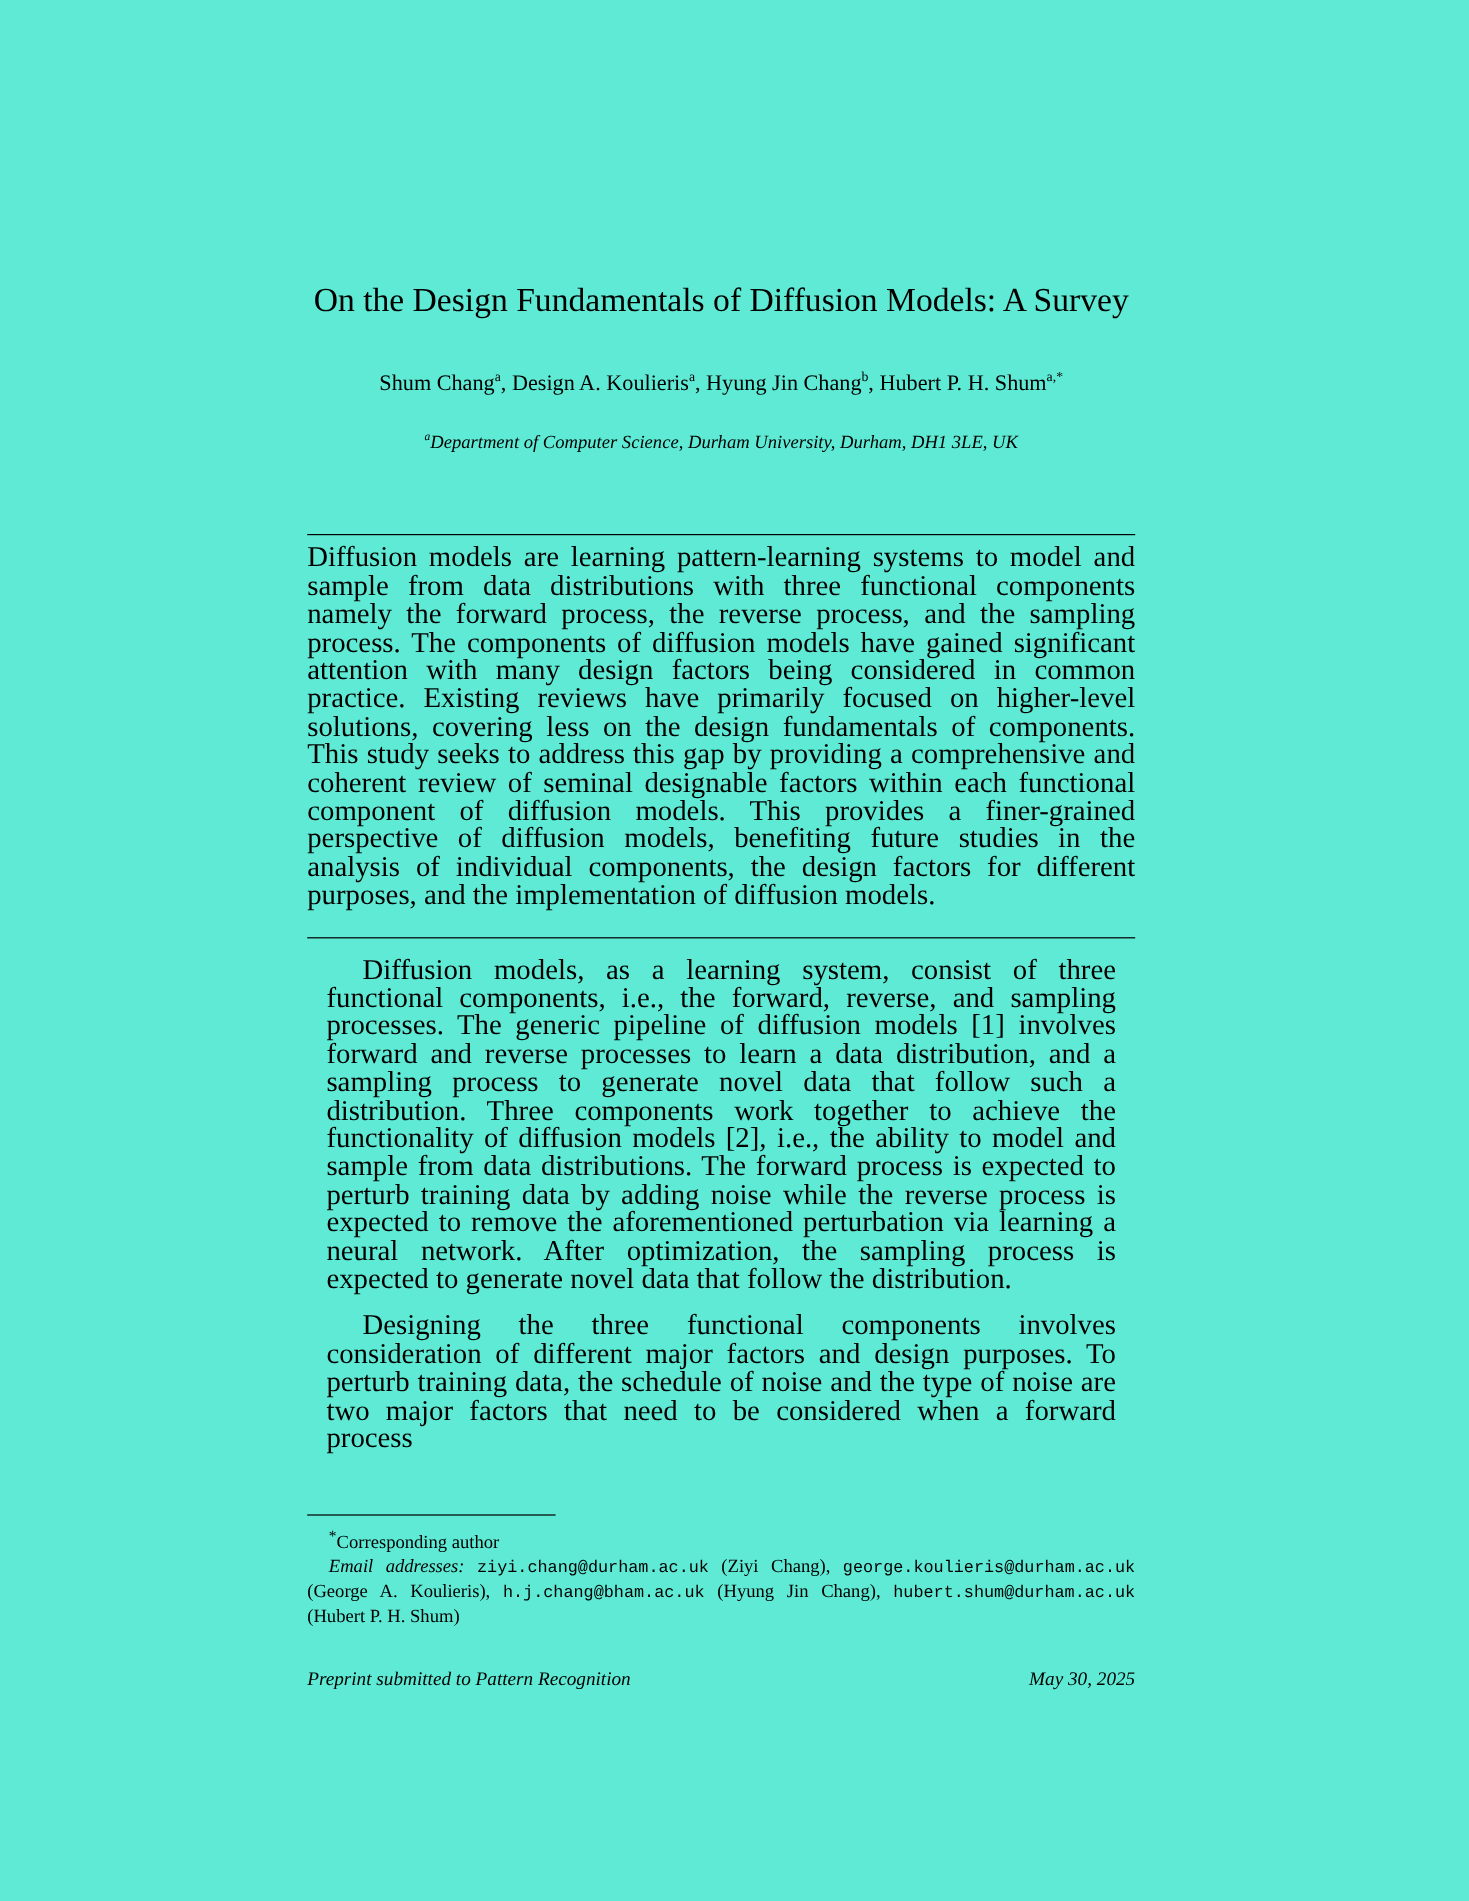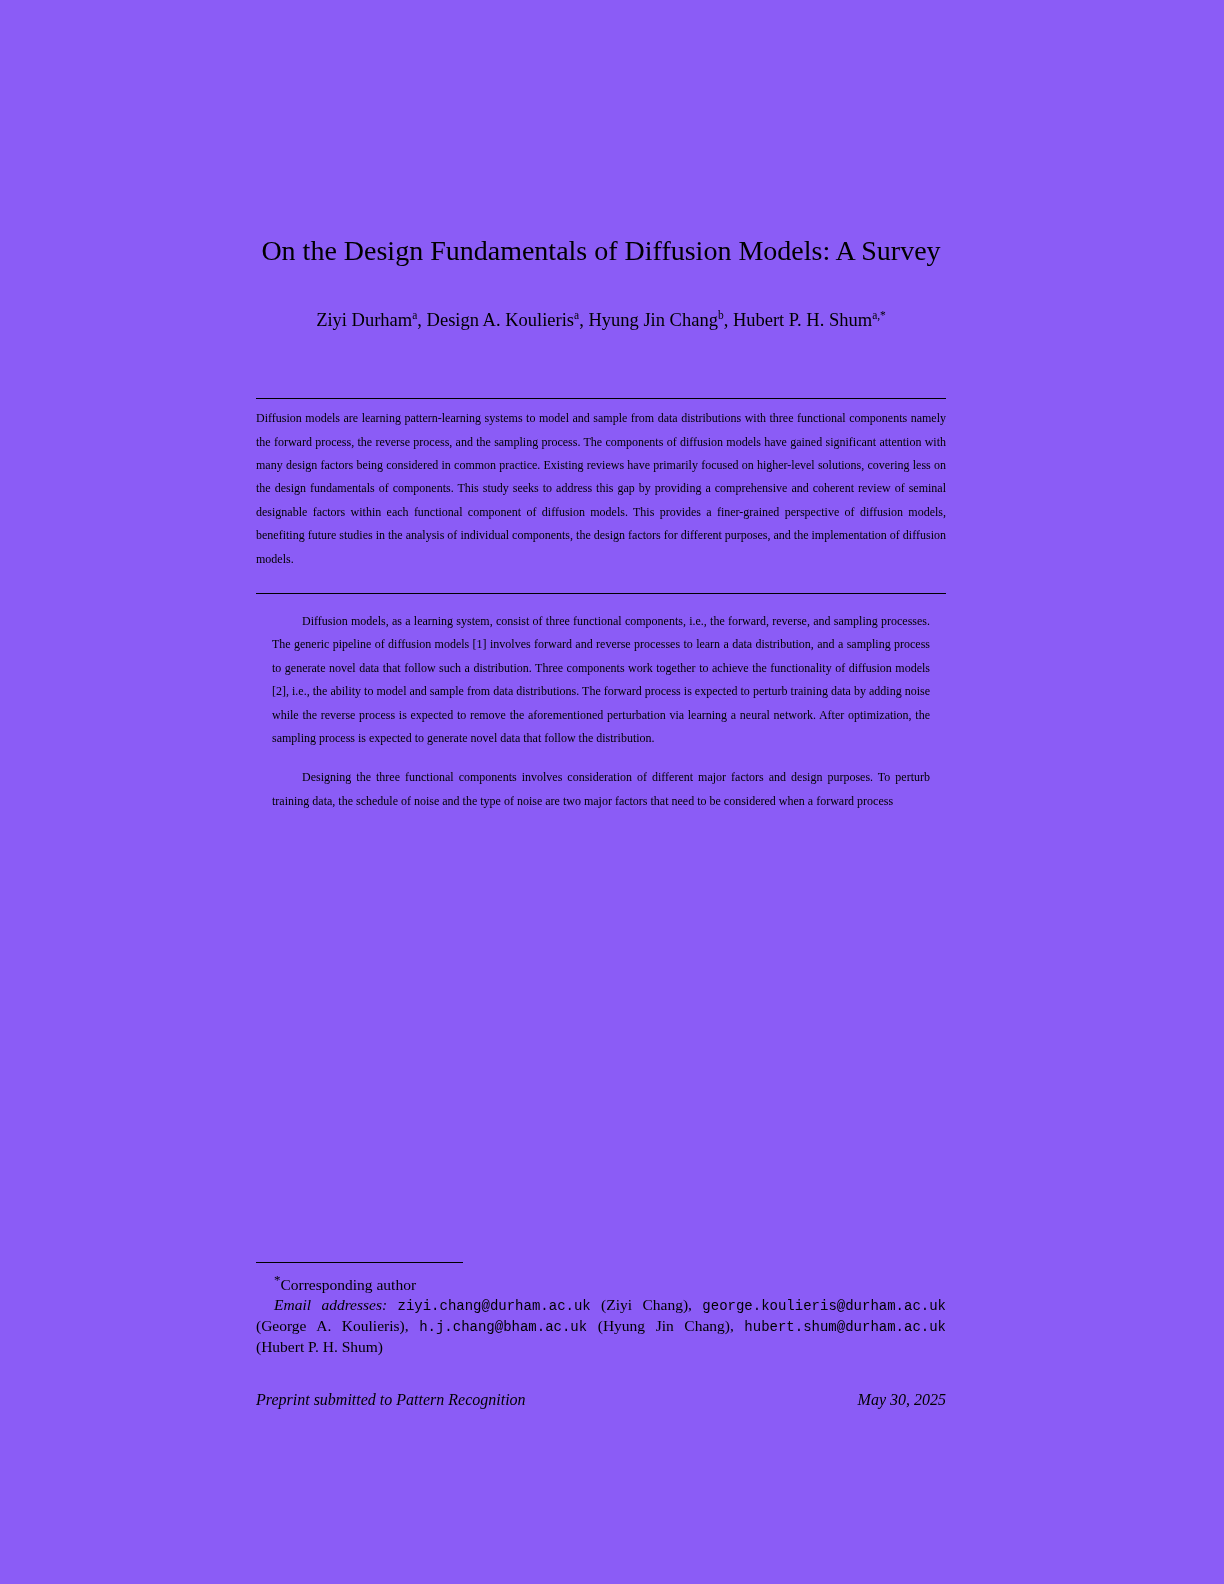--- a/index.html
+++ b/index.html
@@ -4,21 +4,21 @@
 <style>
   html, body {
     margin: 0;
     padding: 0;
     background: #ffffff;
   }
   .page {
     position: relative;
     width: 1224px;
     height: 1584px;
-    background: #8b5cf6;
+    background: #5eead4;
     color: #000000;
     font-family: "Liberation Serif", "DejaVu Serif", serif;
     overflow: hidden;
   }
   .content {
     position: absolute;
     left: 256px;
     top: 0;
     width: 690px;
   }
@@ -54,21 +54,21 @@
     width: 100%;
   }
   .rule1 { margin-top: 66px; }
   .abs-head {
     margin: 16px 0 0 0;
     font-size: 19px;
     line-height: 26px;
     font-weight: bold;
   }
   .body-copy {
-    font-size: 12px;
+    font-size: 24px;
     line-height: 23.4px;
     text-align: justify;
   }
   .abs-text {
     margin: 8px 0 0 0;
   }
   .keywords {
     margin: 20px 0 0 0;
   }
   .keywords .kw-label {
@@ -129,23 +129,24 @@
   }
 </style>
 </head>
 <body>
 
 <div class="page">
   <div class="content">
 
     <h1 class="title">On the Design Fundamentals of Diffusion Models: A Survey</h1>
 
-    <div class="authors"><span><span>Ziyi Durham</span><sup>a</sup></span>, <span><span>Design A. Koulieris</span><sup>a</sup></span>, <span><span>Hyung Jin Chang</span><sup>b</sup></span>, <span><span>Hubert P. H. Shum</span><sup>a,*</sup></span></div>
+    <div class="authors"><span><span>Shum Chang</span><sup>a</sup></span>, <span><span>Design A. Koulieris</span><sup>a</sup></span>, <span><span>Hyung Jin Chang</span><sup>b</sup></span>, <span><span>Hubert P. H. Shum</span><sup>a,*</sup></span></div>
 
     <div class="affiliations">
+        <div><sup>a</sup><span>Department of Computer Science, Durham University, Durham, DH1 3LE, UK</span></div>
       </div>
 
     <hr class="rule rule1">
 
 
     <p class="abs-text body-copy">Diffusion models are learning pattern-learning systems to model and sample from data distributions with three functional components namely the forward process, the reverse process, and the sampling process. The components of diffusion models have gained significant attention with many design factors being considered in common practice. Existing reviews have primarily focused on higher-level solutions, covering less on the design fundamentals of components. This study seeks to address this gap by providing a comprehensive and coherent review of seminal designable factors within each functional component of diffusion models. This provides a finer-grained perspective of diffusion models, benefiting future studies in the analysis of individual components, the design factors for different purposes, and the implementation of diffusion models.</p>
 
 
     <hr class="rule rule2">
 

